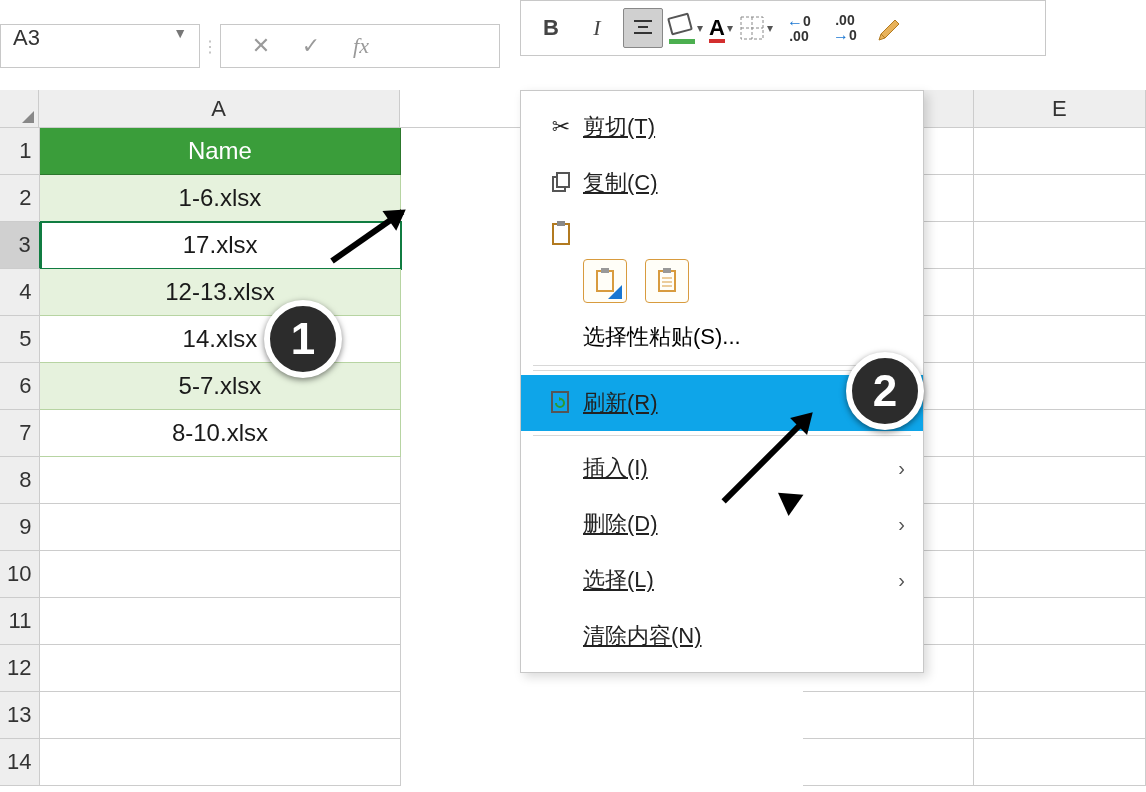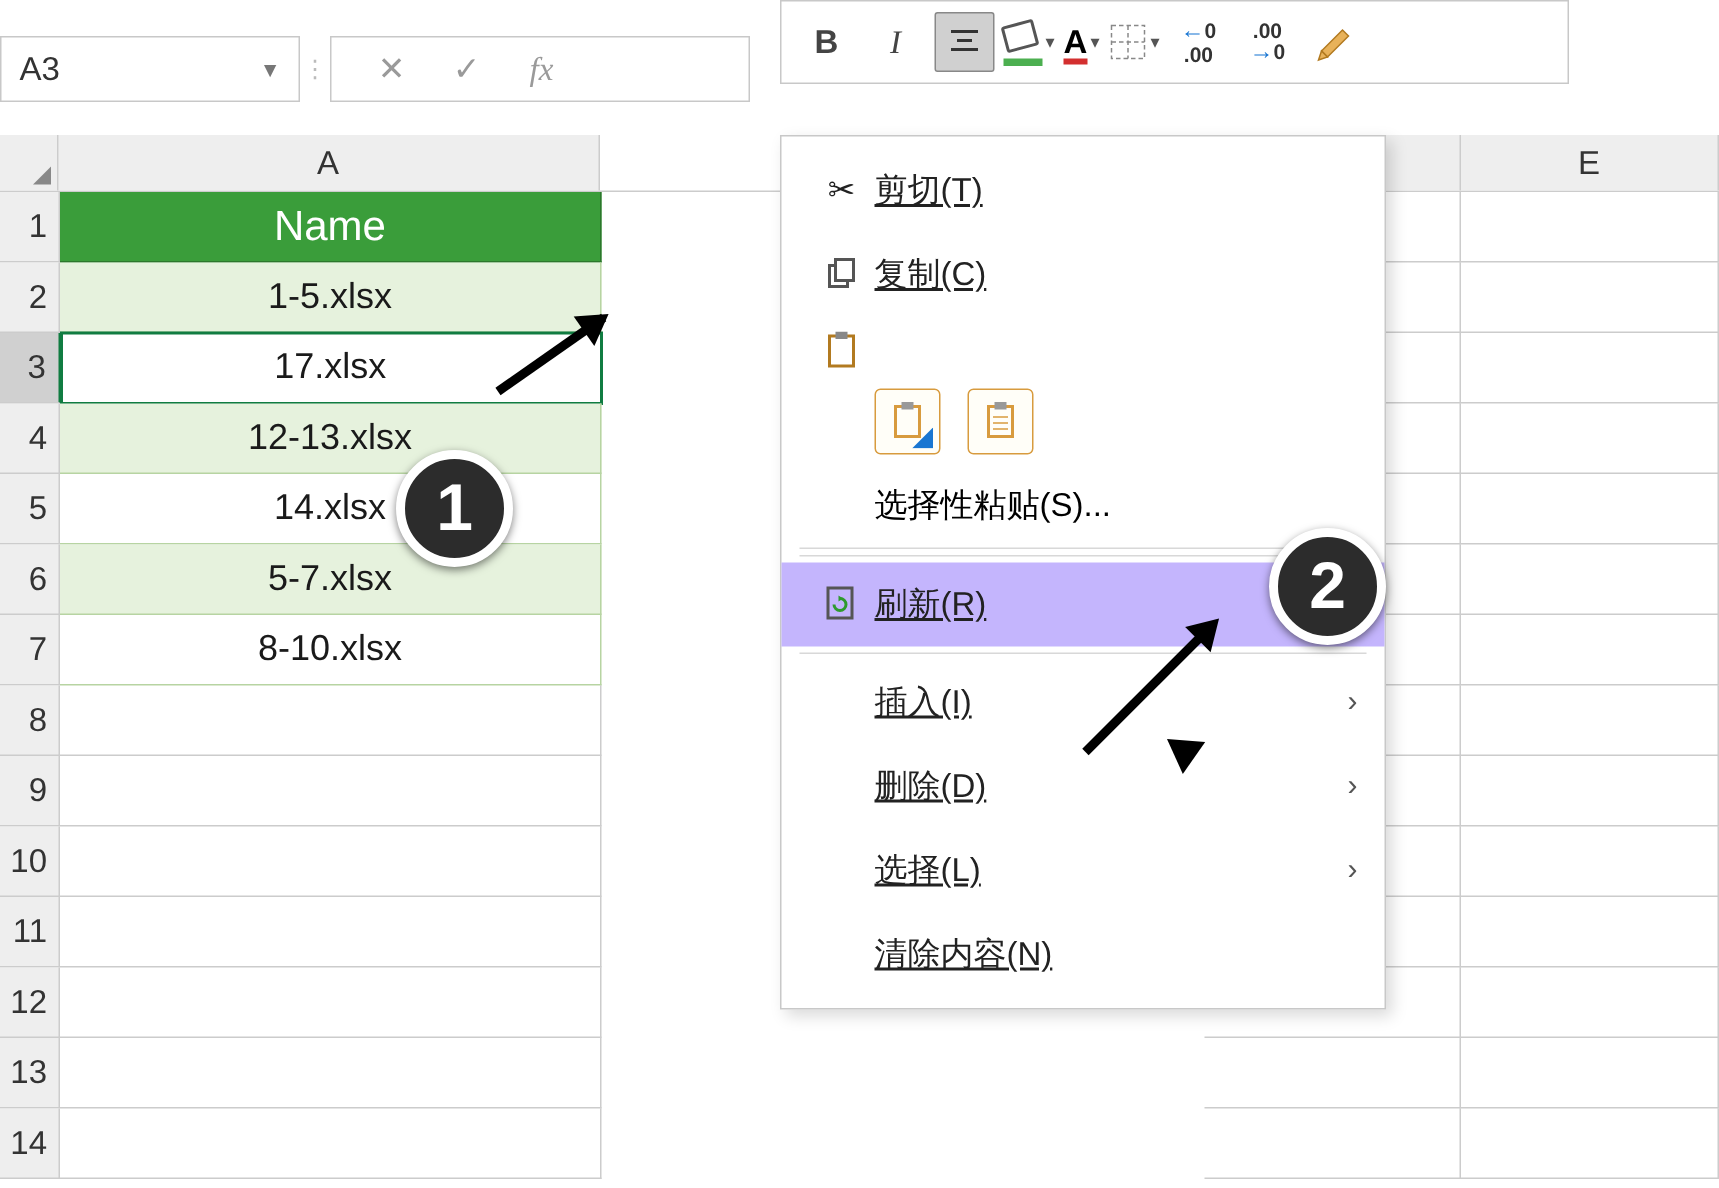--- a/index.html
+++ b/index.html
@@ -94,21 +94,21 @@
     display: flex;
     align-items: center;
     background: #fff;
   }
   .name-box {
     width: 200px;
     height: 44px;
     border: 1px solid #c8c8c8;
     background: #fff;
     display: flex;
-    align-items: center;
+    align-items: flex-start;
     padding: 0 12px;
     font-size: 22px;
     color: #333;
     justify-content: space-between;
   }
   .name-box .dd { color:#777; font-size:14px;}
   .fb-sep {
     width: 20px;
     display:flex; align-items:center; justify-content:center;
     color:#bbb;
@@ -196,21 +196,21 @@
     color:#1a1a1a;
   }
   .cell.A{width:470px;}
   .cell.D{width:224px;}
   .cell.E{width:224px;}
 
   .hdr-cell {
     background:#3a9d3a;
     color:#fff;
     font-weight:500;
-    font-size:28px;
+    font-size:24px;
     border-right:1px solid #2c772c;
     border-bottom:1px solid #2c772c;
   }
   .banded-even {
     background:#e6f2dd;
   }
   .banded-odd {
     background:#fff;
   }
   .banded .cell.A{
@@ -241,21 +241,21 @@
   .cm-item {
     display:flex;
     align-items:center;
     height:56px;
     padding:0 18px 0 18px;
     font-size:22px;
     color:#222;
     cursor:pointer;
   }
   .cm-item.hover {
-    background:#c4b5fd;
+    background:#0ea5e9;
   }
   .cm-icon {
     width:44px;
     display:flex;
     align-items:center;
     justify-content:center;
     font-size:22px;
   }
   .cm-label { flex:1;text-decoration:underline; }
   .cm-arrow {
@@ -439,21 +439,21 @@
   </div>
   <div class="rows" id="rows">
       <div class="row">
         <div class="row-h">1</div>
         <div class="cell A hdr-cell">Name</div>
         <div class="cell D" style="margin-left: 402px;"></div>
         <div class="cell E"></div>
       </div>
       <div class="row banded">
         <div class="row-h">2</div>
-        <div class="cell A banded-even">1-5.xlsx</div>
+        <div class="cell A banded-even">1-6.xlsx</div>
         <div class="cell D" style="margin-left: 402px;"></div>
         <div class="cell E"></div>
       </div>
       <div class="row selected-row banded">
         <div class="row-h">3</div>
         <div class="cell A banded-odd selected-cell">17.xlsx</div>
         <div class="cell D" style="margin-left: 402px;"></div>
         <div class="cell E"></div>
       </div>
       <div class="row banded">

